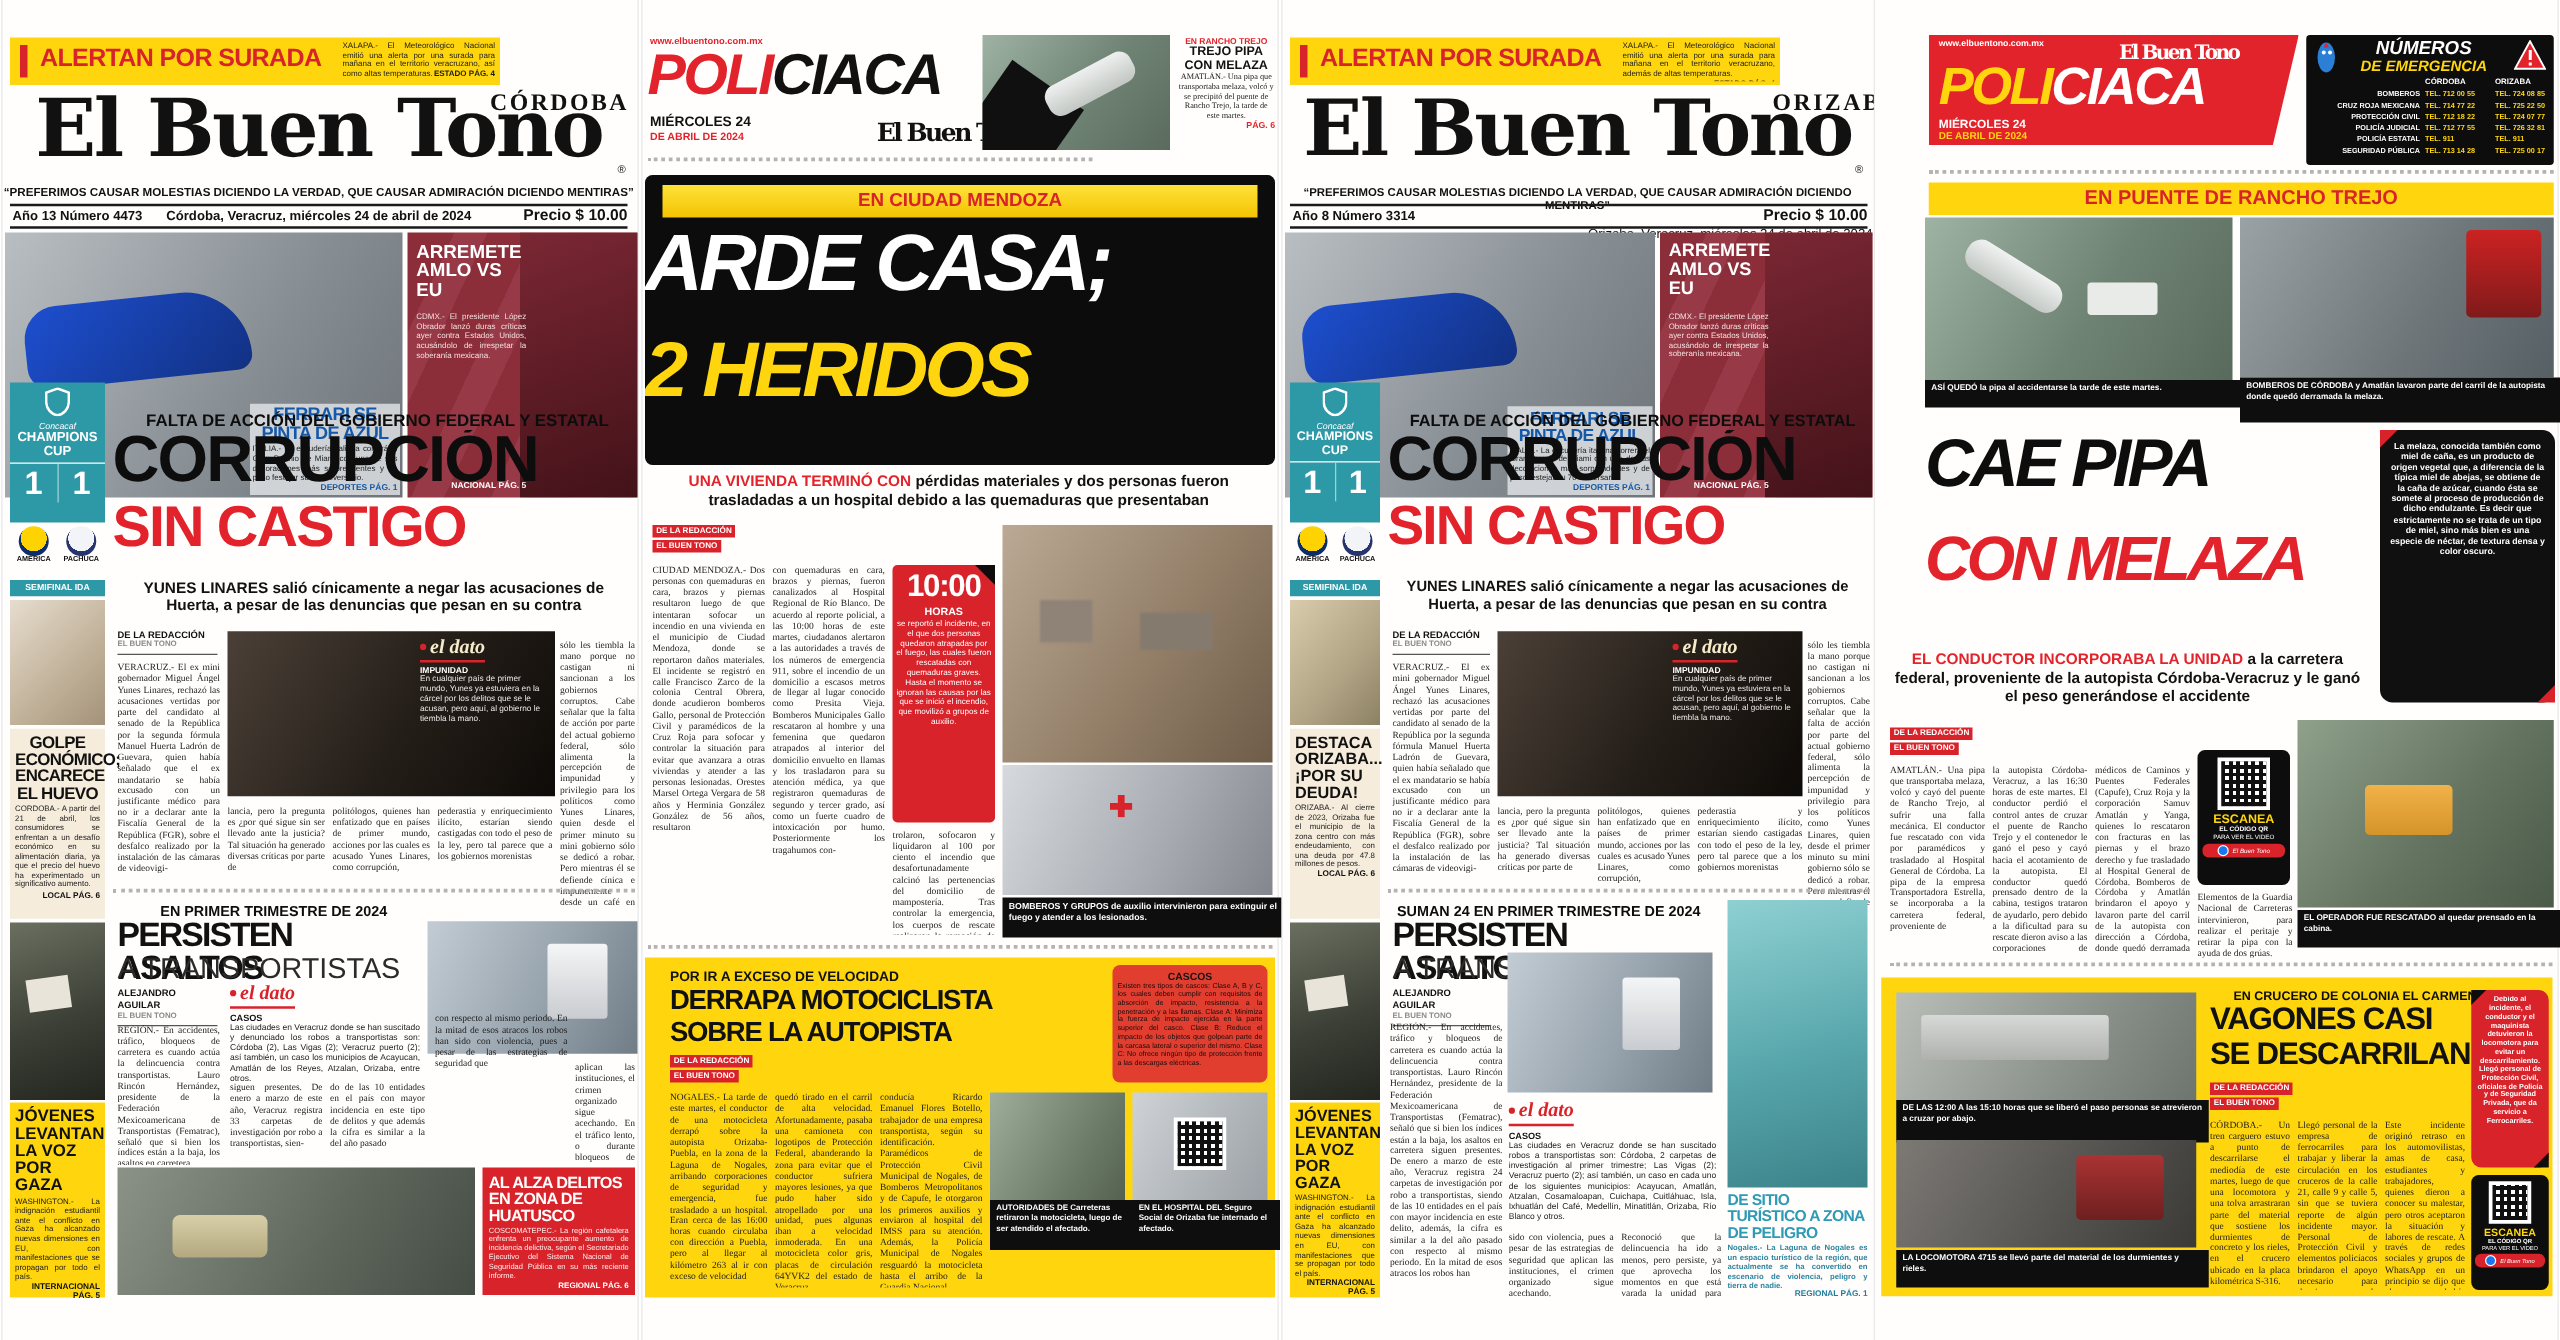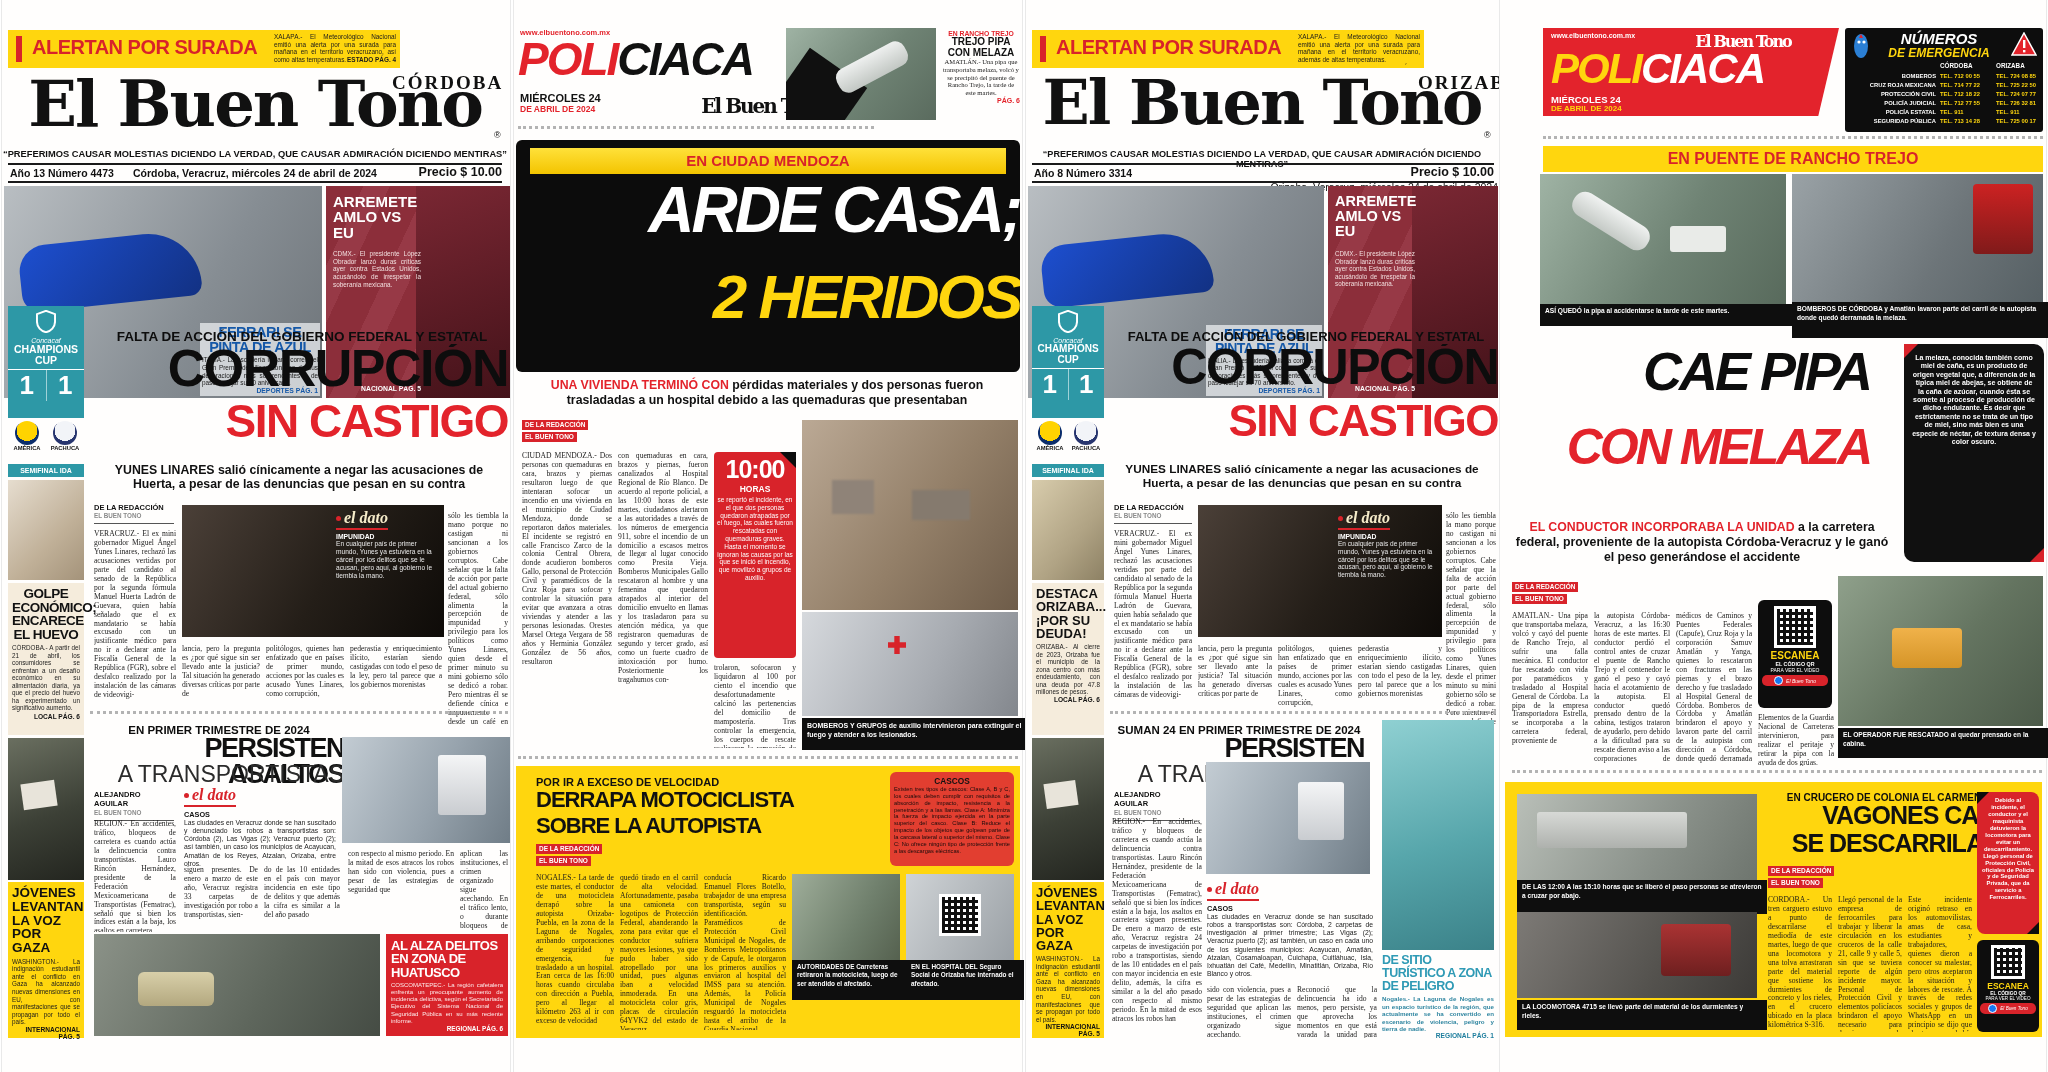--- a/index.html
+++ b/index.html
@@ -6,21 +6,21 @@
   #canvas{position:relative;width:2048px;height:1072px;background:#fff;overflow:hidden;
           font-family:"Liberation Sans",sans-serif;color:#111}
   .abs{position:absolute}
   .page{position:absolute;top:0;height:1072px;background:#fffefd;box-shadow:0 0 0 1px #e9e9e9}
   .ph{position:absolute;background:linear-gradient(135deg,#adb5bb,#6f787e);overflow:hidden}
   .cap{position:absolute;background:#0e0e0e;color:#fff;font:bold 7px/1.3 "Liberation Sans",sans-serif;
        padding:3px 5px;overflow:hidden}
   .col{position:absolute;font:7.6px/1.18 "Liberation Serif",serif;color:#1b1b1b;text-align:justify;overflow:hidden}
   .scol{position:absolute;font:6.8px/1.2 "Liberation Sans",sans-serif;color:#1b1b1b;text-align:justify;overflow:hidden}
   .kick{position:absolute;font-weight:bold;color:#0d0d0d;text-align:center;overflow:hidden}
-  .hl{position:absolute;font-weight:bold;letter-spacing:-1.5px;text-align:right;line-height:.95;overflow:hidden}
+  .hl{position:absolute;font-weight:bold;letter-spacing:-1.5px;text-align:left;line-height:.95;overflow:hidden}
   .blk{font-family:"DejaVu Serif",serif;font-weight:bold;letter-spacing:-2px}
   .dot{position:absolute;border-top:3px dotted #b3b3b3;height:0}
   .by1{position:absolute;font:bold 7.5px/1.25 "Liberation Sans",sans-serif;border-bottom:1px solid #555;padding-bottom:3px}
   .by1 .org{display:block;color:#8a8a8a;font-size:6.3px;font-weight:bold}
   .rl{display:block;width:max-content;background:#d8232a;color:#fff;font:bold 6.5px/1.5 "Liberation Sans",sans-serif;
       padding:0 3px;margin-bottom:2px}
   .edato{font-family:"Liberation Serif",serif;font-weight:bold;font-style:italic;font-size:16px;color:#d8232a;
          border-bottom:2px solid #d8232a;display:inline-block;padding-bottom:1px}
   .edato.onphoto{color:#f6ecca}
   .bull{display:inline-block;width:5px;height:5px;border-radius:50%;background:#d8232a;vertical-align:2px;margin-right:3px}
@@ -156,21 +156,21 @@
       <span class="edato"><span class="bull"></span><span>el dato</span></span>
       <div style="font-weight:bold;font-size:7.3px;margin-top:3px">CASOS</div>
       <div class="scol" style="position:static;width:152px;font-size:6.8px">Las ciudades en Veracruz donde se han suscitado y denunciado los robos a transportistas son: Córdoba (2), Las Vigas (2); Veracruz puerto (2); así también, un caso los municipios de Acayucan, Amatlán de los Reyes, Atzalan, Orizaba, entre otros.</div>
     </div>
     <div class="ph" style="left:340px;top:737px;width:168px;height:106px;background:linear-gradient(115deg,#c3ccd3,#97a3ad 55%,#707d87)">
       <div class="abs" style="left:96px;top:18px;width:48px;height:60px;background:linear-gradient(#f4f5f6,#c9ccd0);border-radius:3px"></div>
     </div>
     <div class="col" style="left:92px;top:820px;width:82px;height:112px">REGIÓN.- En accidentes, tráfico, bloqueos de carretera es cuando actúa la delincuencia contra transportistas. Lauro Rincón Hernández, presidente de la Federación Mexicoamericana de Transportistas (Fematrac), señaló que si bien los índices están a la baja, los asaltos en carretera</div>
     <div class="col" style="left:182px;top:866px;width:74px;height:64px">siguen presentes. De enero a marzo de este año, Veracruz registra 33 carpetas de investigación por robo a transportistas, sien-</div>
     <div class="col" style="left:262px;top:866px;width:76px;height:64px">do de las 10 entidades en el país con mayor incidencia en este tipo de delitos y que además la cifra es similar a la del año pasado</div>
-    <div class="col" style="left:346px;top:850px;width:106px;height:80px">con respecto al mismo periodo. En la mitad de esos atracos los robos han sido con violencia, pues a pesar de las estrategias de seguridad que</div>
+    <div class="col" style="left:346px;top:811px;width:106px;height:80px">con respecto al mismo periodo. En la mitad de esos atracos los robos han sido con violencia, pues a pesar de las estrategias de seguridad que</div>
     <div class="col" style="left:458px;top:850px;width:48px;height:80px">aplican las instituciones, el crimen organizado sigue acechando. En el tráfico lento, o durante bloqueos de carretera, es cuando actúa la delincuencia.</div>
     <div class="ph" style="left:92px;top:934px;width:286px;height:102px;background:linear-gradient(120deg,#8b9288,#5e665c 60%,#454c44)">
       <div class="abs" style="left:44px;top:38px;width:76px;height:34px;background:linear-gradient(#d8cfa9,#b3a87f);border-radius:6px"></div>
     </div>
     <div class="abs redbox" style="left:384px;top:934px;width:122px;height:102px;padding:5px;box-sizing:border-box">
       <div style="font-weight:bold;font-size:13px;line-height:1.02;letter-spacing:-.5px">AL ALZA DELITOS EN ZONA DE HUATUSCO</div>
       <div class="scol" style="position:static;color:#fdecec;font-size:6px;margin-top:3px">COSCOMATEPEC.- La región cafetalera enfrenta un preocupante aumento de incidencia delictiva, según el Secretariado Ejecutivo del Sistema Nacional de Seguridad Pública en su más reciente informe.</div>
       <div style="font-weight:bold;font-size:6.4px;text-align:right">REGIONAL PÁG. 6</div>
     </div>
   </section>

